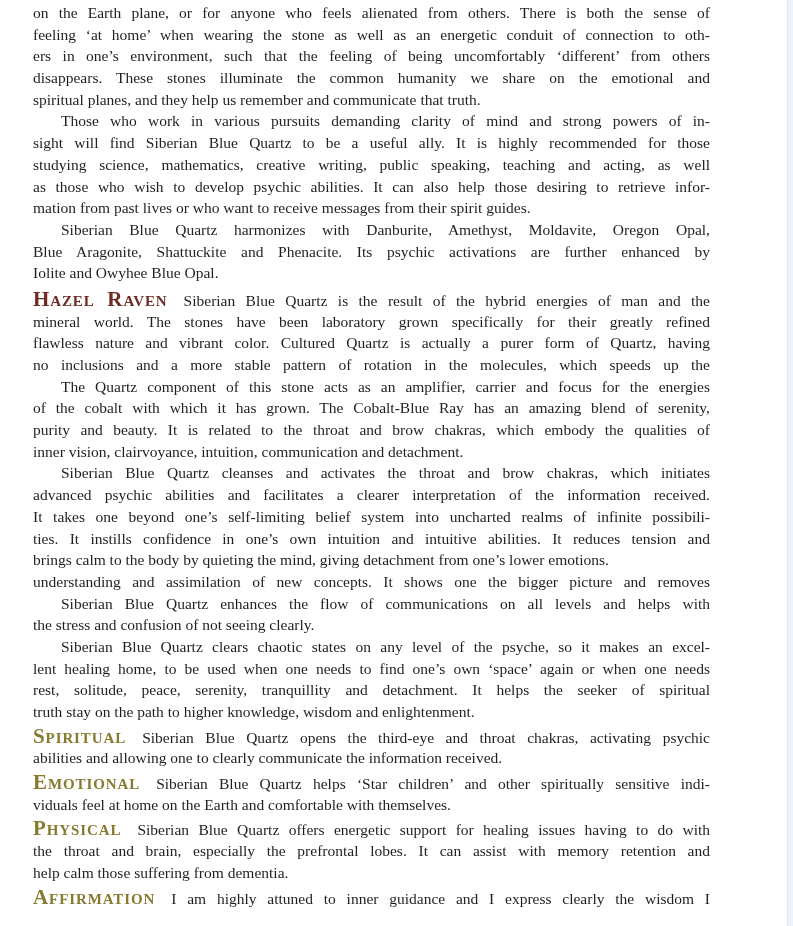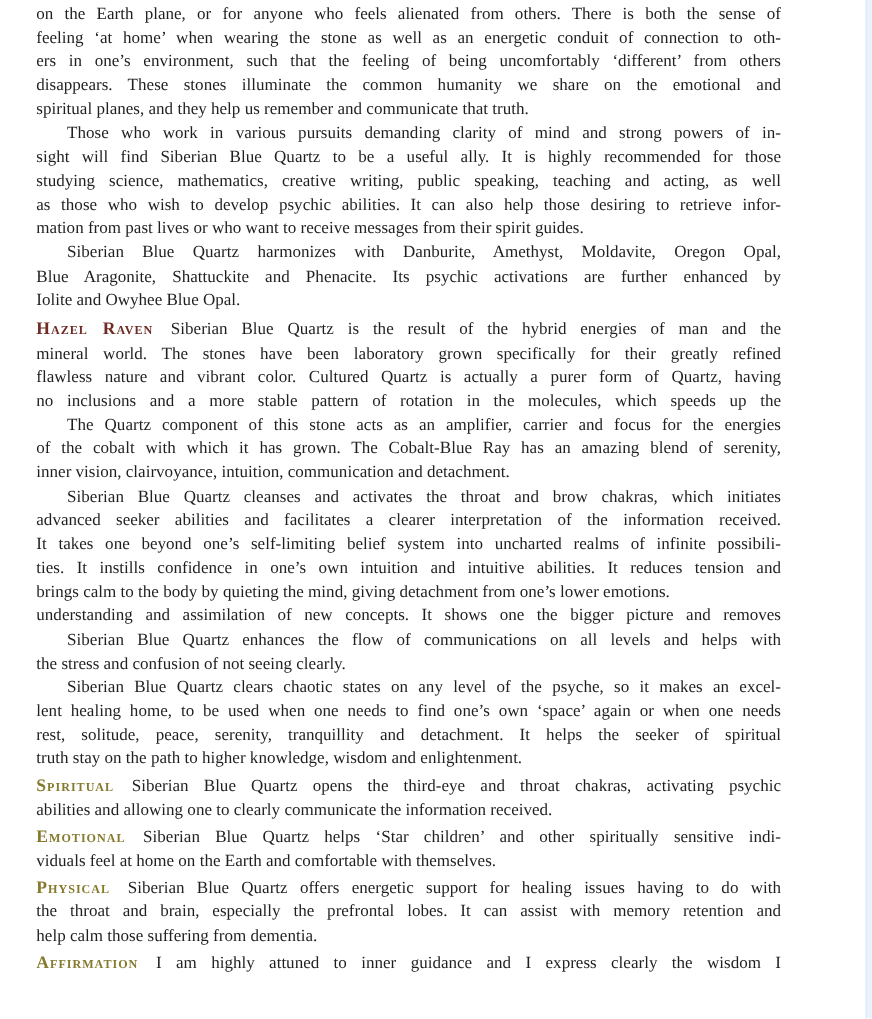--- a/index.html
+++ b/index.html
@@ -41,21 +41,21 @@
     height: 0;
   }
   .line.last { text-align: left; }
   .line.last::after { content: none; }
   .line.indent { text-indent: 28px; }
   .label {
     font-variant: small-caps;
     font-weight: 700;
     letter-spacing: 0.9px;
     margin-right: 16px;
-    font-size: 16px;
+    font-size: 21px;
   }
   .label.author { color: var(--author-color, #6f2b24); }
   .label.section { color: var(--section-color, #867a2e); }
   #edge-strip {
     position: absolute;
     top: 0;
     right: 0;
     bottom: 0;
     width: 5px;
     background: var(--strip-bg, #eaf2fb);
@@ -88,25 +88,26 @@
       </div>
       <div class="para sectioned author-block">
         <div class="line"><span class="label author">Hazel Raven</span>Siberian Blue Quartz is the result of the hybrid energies of man and the</div>
         <div class="line">mineral world. The stones have been laboratory grown specifically for their greatly refined</div>
         <div class="line">flawless nature and vibrant color. Cultured Quartz is actually a purer form of Quartz, having</div>
         <div class="line">no inclusions and a more stable pattern of rotation in the molecules, which speeds up the</div>
       </div>
       <div class="para">
         <div class="line indent">The Quartz component of this stone acts as an amplifier, carrier and focus for the energies</div>
         <div class="line">of the cobalt with which it has grown. The Cobalt-Blue Ray has an amazing blend of serenity,</div>
+        <div class="line">purity and beauty. It is related to the throat and brow chakras, which embody the qualities of</div>
         <div class="line last">inner vision, clairvoyance, intuition, communication and detachment.</div>
       </div>
       <div class="para">
         <div class="line indent">Siberian Blue Quartz cleanses and activates the throat and brow chakras, which initiates</div>
-        <div class="line">advanced seeker abilities and facilitates a clearer interpretation of the information received.</div>
+        <div class="line">advanced psychic abilities and facilitates a clearer interpretation of the information received.</div>
         <div class="line">It takes one beyond one’s self-limiting belief system into uncharted realms of infinite possibili-</div>
         <div class="line">ties. It instills confidence in one’s own intuition and intuitive abilities. It reduces tension and</div>
         <div class="line last">brings calm to the body by quieting the mind, giving detachment from one’s lower emotions.</div>
       </div>
       <div class="para">
         <div class="line">understanding and assimilation of new concepts. It shows one the bigger picture and removes</div>
         <div class="line indent">Siberian Blue Quartz enhances the flow of communications on all levels and helps with</div>
         <div class="line last">the stress and confusion of not seeing clearly.</div>
       </div>
       <div class="para">

